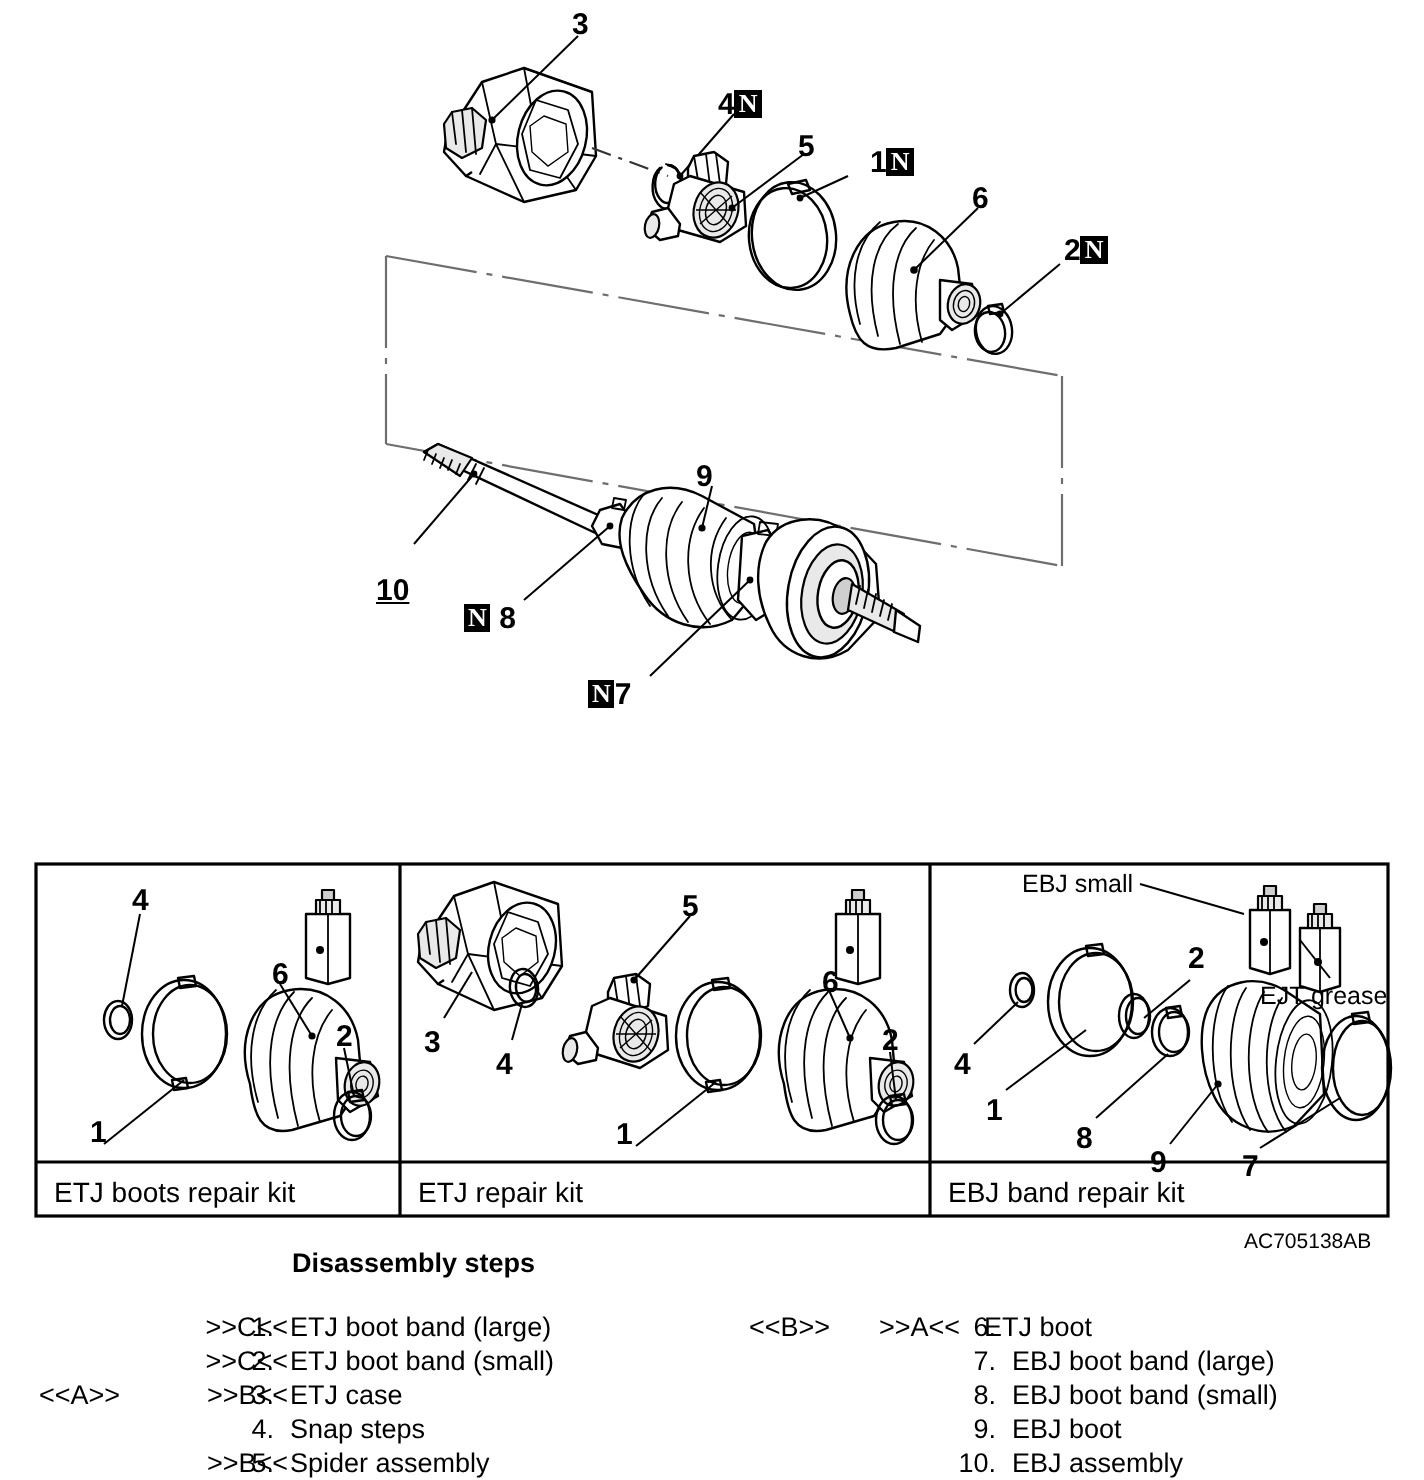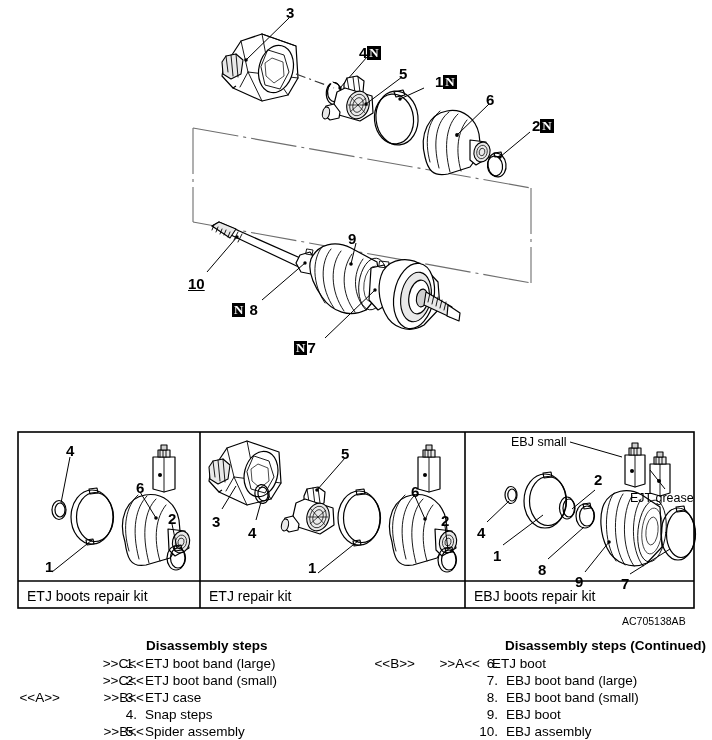--- a/index.html
+++ b/index.html
@@ -278,21 +278,21 @@
   </div>
   <div class="lbl" style="left:486px; top:92px;">
     <span>6</span>
   </div>
   <div class="lbl" style="left:532px; top:118px;">
     <span>2</span><span class="nbox">N</span>
   </div>
   <div class="lbl" style="left:348px; top:231px;">
     <span>9</span>
   </div>
-  <div class="lbl" style="left:188px; top:276px;text-decoration:underline;">
+  <div class="lbl" style="left:188px; top:288px;text-decoration:underline;">
     <span>10</span>
   </div>
   <div class="lbl" style="left:232px; top:302px;">
     <span class="nbox">N</span>&nbsp;<span>8</span>
   </div>
   <div class="lbl" style="left:294px; top:340px;">
     <span class="nbox">N</span><span>7</span>
   </div>
 
   <svg class="layer" viewBox="0 0 712 740" xmlns="http://www.w3.org/2000/svg">
@@ -485,25 +485,25 @@
   <div class="lbl" style="left:493px; top:548px;"><span>1</span></div>
   <div class="lbl" style="left:538px; top:562px;"><span>8</span></div>
   <div class="lbl" style="left:575px; top:574px;"><span>9</span></div>
   <div class="lbl" style="left:621px; top:576px;"><span>7</span></div>
 
   <div class="lbl-sm" style="left:511px; top:436px;">EBJ small</div>
   <div class="lbl-sm" style="left:630px; top:492px;">EJT grease</div>
 
   <div class="kit-caption" style="left:27px; top:589px;">ETJ boots repair kit</div>
   <div class="kit-caption" style="left:209px; top:589px;">ETJ repair kit</div>
-  <div class="kit-caption" style="left:474px; top:589px;">EBJ boots repair kit</div>
+  <div class="kit-caption" style="left:474px; top:589px;">EBJ band repair kit</div>
 
   <div class="diagcode" style="left:622px; top:615px;">AC705138AB</div>
 
-  <div class="steps-title" style="left:146px; top:638px;">Disassembly steps</div>
+  <div class="steps-title" style="left:146px; top:624px;">Disassembly steps</div>
 
   <div class="mk" style="left:52px; top:656px; width:92px;">
     <span>&gt;&gt;C&lt;&lt;</span></div>
   <div class="num" style="left:117px; top:656px;">
     <span>1.</span></div>
   <div class="txt" style="left:145px; top:656px;">ETJ boot band (large)</div>
 
   <div class="mk" style="left:52px; top:673px; width:92px;">
     <span>&gt;&gt;C&lt;&lt;</span></div>
   <div class="num" style="left:117px; top:673px;">
@@ -521,21 +521,20 @@
   <div class="num" style="left:117px; top:707px;">
     <span>4.</span></div>
   <div class="txt" style="left:145px; top:707px;">Snap steps</div>
 
   <div class="mk" style="left:52px; top:724px; width:92px;">
     <span>&gt;&gt;B&lt;&lt;</span></div>
   <div class="num" style="left:117px; top:724px;">
     <span>5.</span></div>
   <div class="txt" style="left:145px; top:724px;">Spider assembly</div>
 
-  <div class="steps-title" style="left:505px; top:638px;">Disassembly steps (Continued)</div>
 
   <div class="mk" style="left:355px; top:656px; width:60px;">
     <span>&lt;&lt;B&gt;&gt;</span></div>
   <div class="mk" style="left:420px; top:656px; width:60px;">
     <span>&gt;&gt;A&lt;&lt;</span></div>
   <div class="num" style="left:478px; top:656px;">
     <span>6.</span></div>
   <div class="txt" style="left:492px; top:656px;">ETJ boot</div>
 
   <div class="num" style="left:478px; top:673px;">

